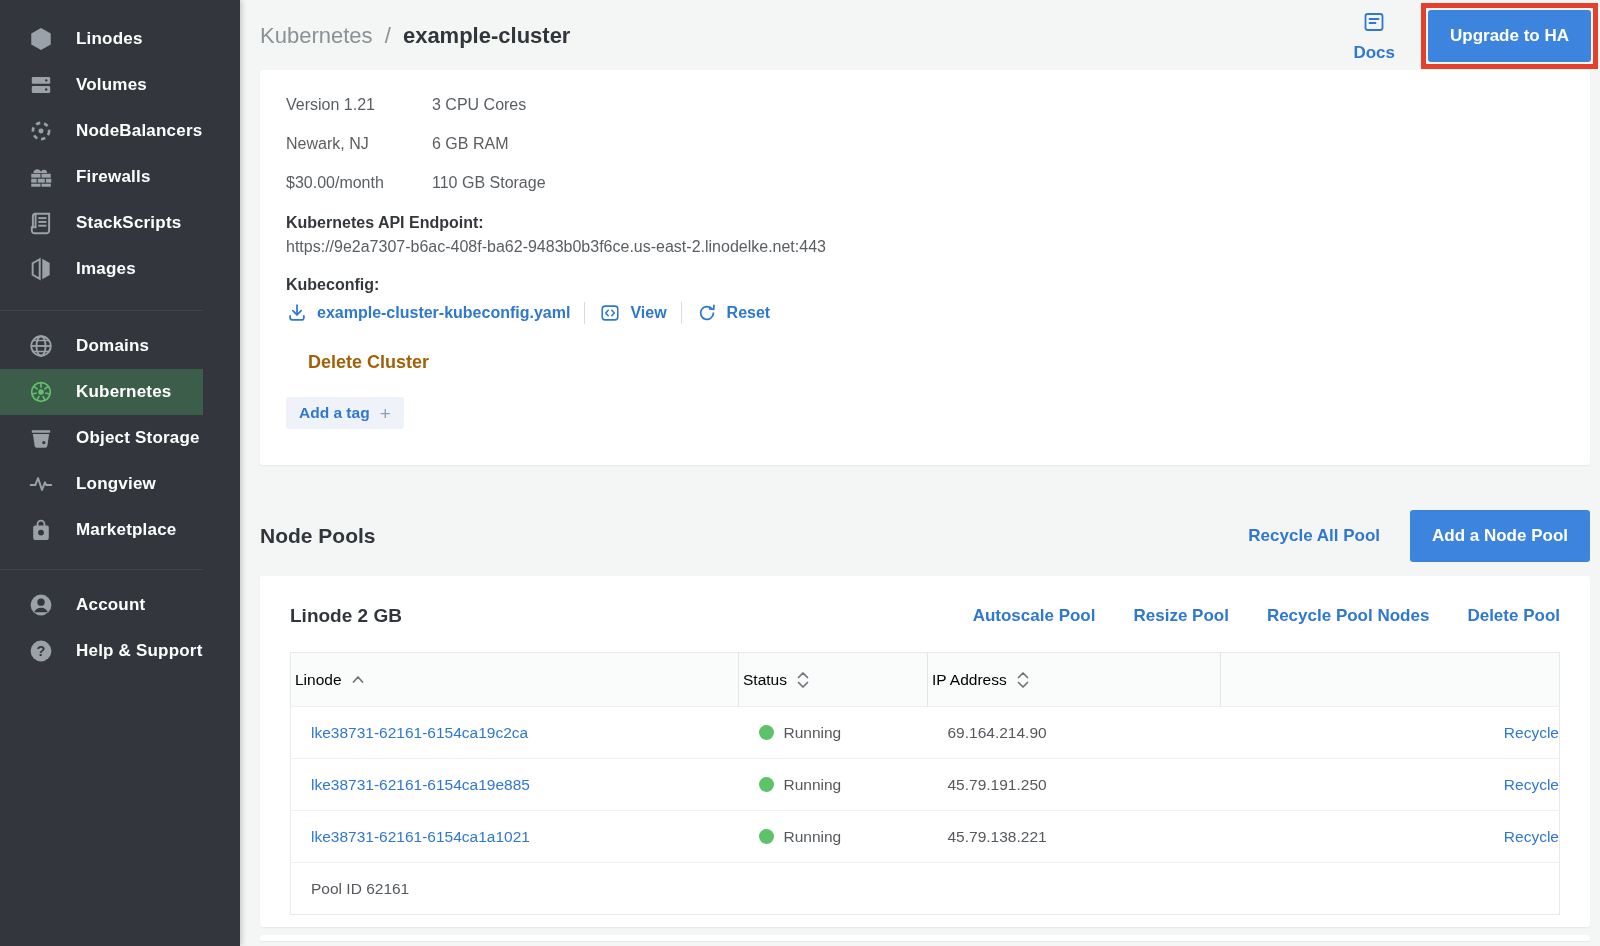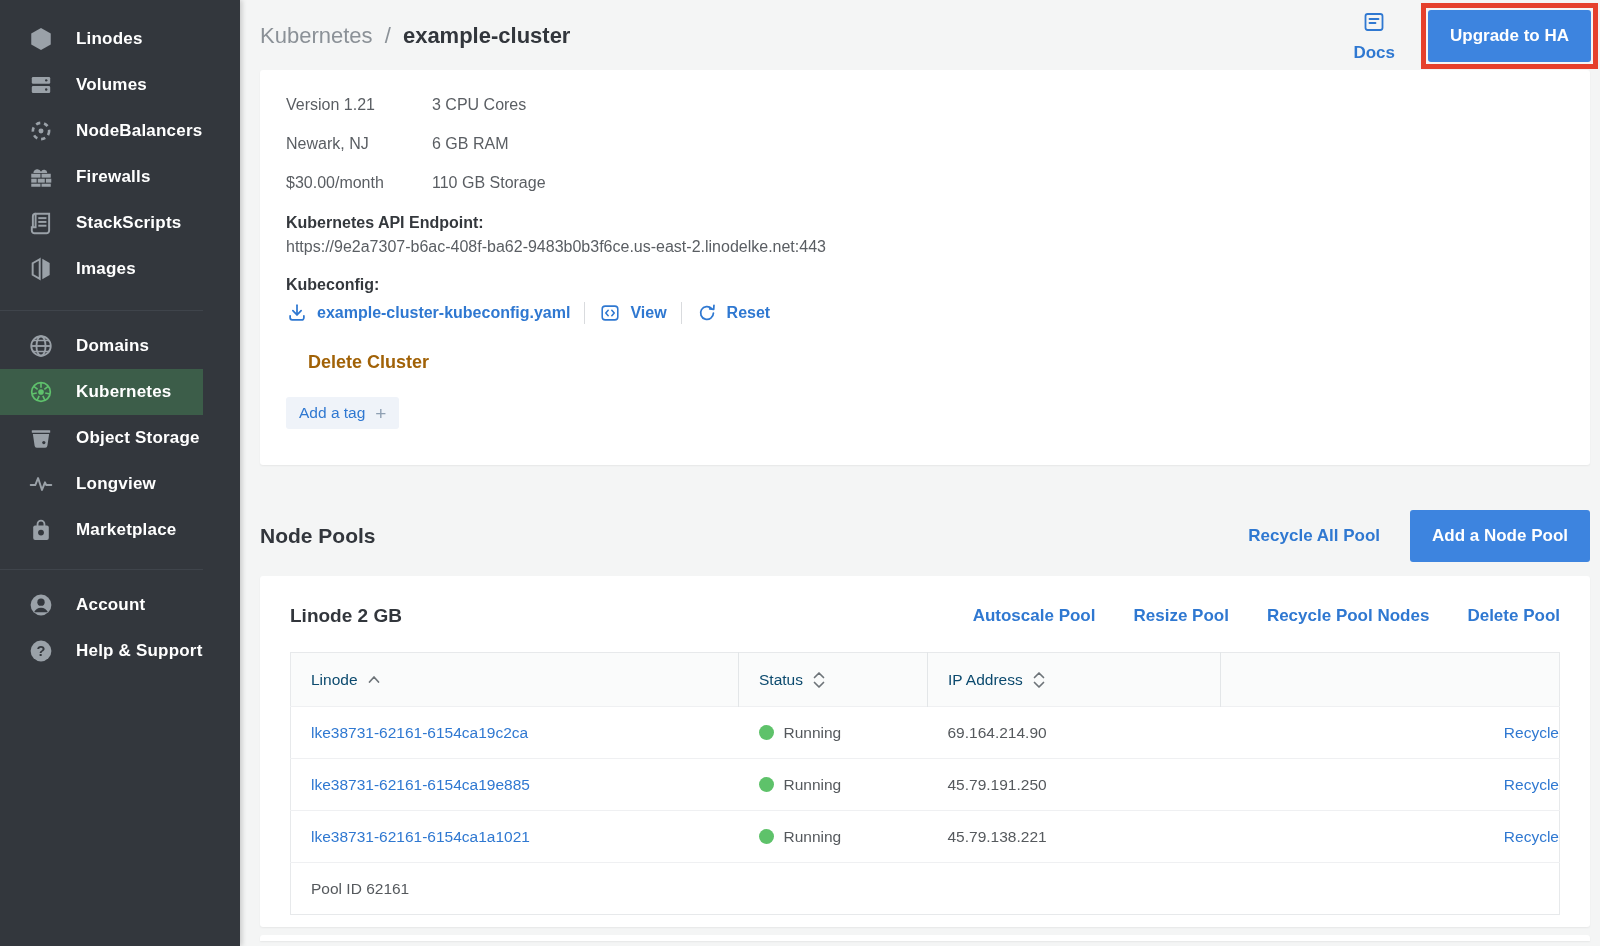--- a/index.html
+++ b/index.html
@@ -39,37 +39,37 @@
   .section-label { margin-top:22px; font-size:16px; font-weight:700; color:#34383D; }
   .endpoint-url { margin-top:6px; font-size:16px; color:#5A5E63; }
   .kubeconfig-label { margin-top:20px; }
   .kubeconfig-row { margin-top:6px; display:flex; align-items:center; height:26px;font-weight:bold; }
   .kubeconfig-row .blue-item { display:flex; align-items:center; gap:9px; color:#2F78D1; font-size:16px; cursor:pointer; }
   .v-divider { border-left:1px solid #D9DBDE; height:22px; margin:0 14px; }
   .delete-cluster { margin-top:26px; margin-left:22px; color:#a16207; font-size:18px; font-weight:700; cursor:pointer; display:inline-block; }
   .tag-row { margin-top:24px; }
   .add-tag-chip { display:inline-flex; align-items:center; gap:10px; background:#EFF3F9; border-radius:3px;
     padding:7px 13px; cursor:pointer; }
-  .add-tag-chip .chip-label { color:#2F78D1; font-size:15.5px; font-weight:400; }
+  .add-tag-chip .chip-label { color:#2F78D1; font-size:15.5px; font-weight:700; }
   .add-tag-chip .chip-plus { color:#8FA0B3; font-size:19px; font-weight:400; line-height:15px; }
 
   
   .pools-header { display:flex; align-items:center; margin-top:45px; }
   .pools-title { flex:1; font-size:21px; font-weight:700; color:#32363C; }
   .recycle-all { color:#2F78D1; font-size:17px; font-weight:700; margin-right:30px; cursor:pointer; }
 
   
   .pool-card { margin-top:14px; padding:20px 30px 12px 30px; }
   .pool-head { display:flex; align-items:center; height:40px; }
   .pool-name { flex:1; font-size:19px; font-weight:700; color:#32363C; }
   .pool-action { color:#2F78D1; font-size:17px; font-weight:700; margin-left:38px; cursor:pointer; }
 
   table.nodes { width:100%; border-collapse:collapse; margin-top:16px; border:1px solid #E7E9EB; }
   table.nodes thead th { background:#FAFBFB; height:54px; text-align:center; font-size:15.5px; font-weight:400;
-    color:#0c4a6e; border-right:1px solid #E3E6E8; padding-left:20px; cursor:pointer; }
+    color:#000000; border-right:1px solid #E3E6E8; padding-left:4px; cursor:pointer; }
   table.nodes thead th:last-child { border-right:none; }
   .th-inner { display:flex; align-items:center; gap:9px; }
   table.nodes td { height:52px; border-top:1px solid #EFF0F2; font-size:15.5px; color:#55595D; padding-left:20px; }
   .col-linode { width:448px; }
   .col-status { width:189px; }
   .col-ip { width:293px; }
   .linode-link { color:#2F78D1; cursor:pointer; }
   .status-cell { display:flex; align-items:center; gap:10px; }
   .status-dot { width:15px; height:15px; border-radius:50%; background:#5EC26A; }
   .recycle-cell { text-align:right; }

